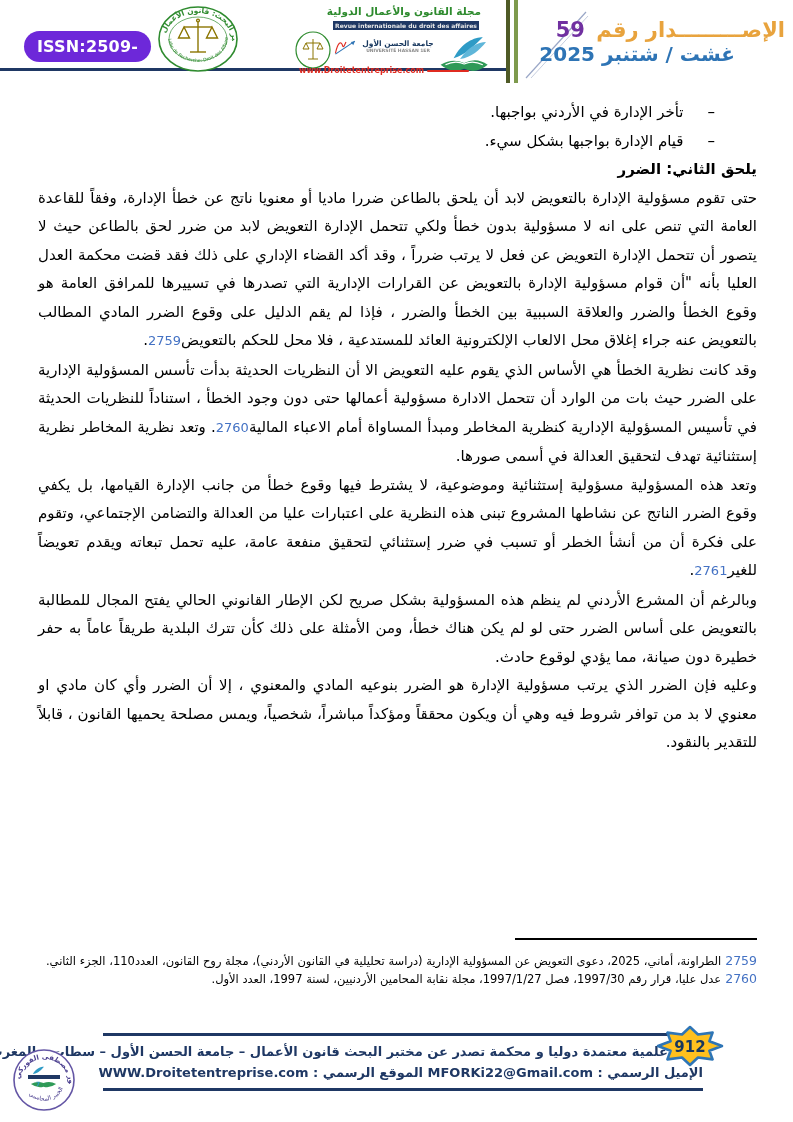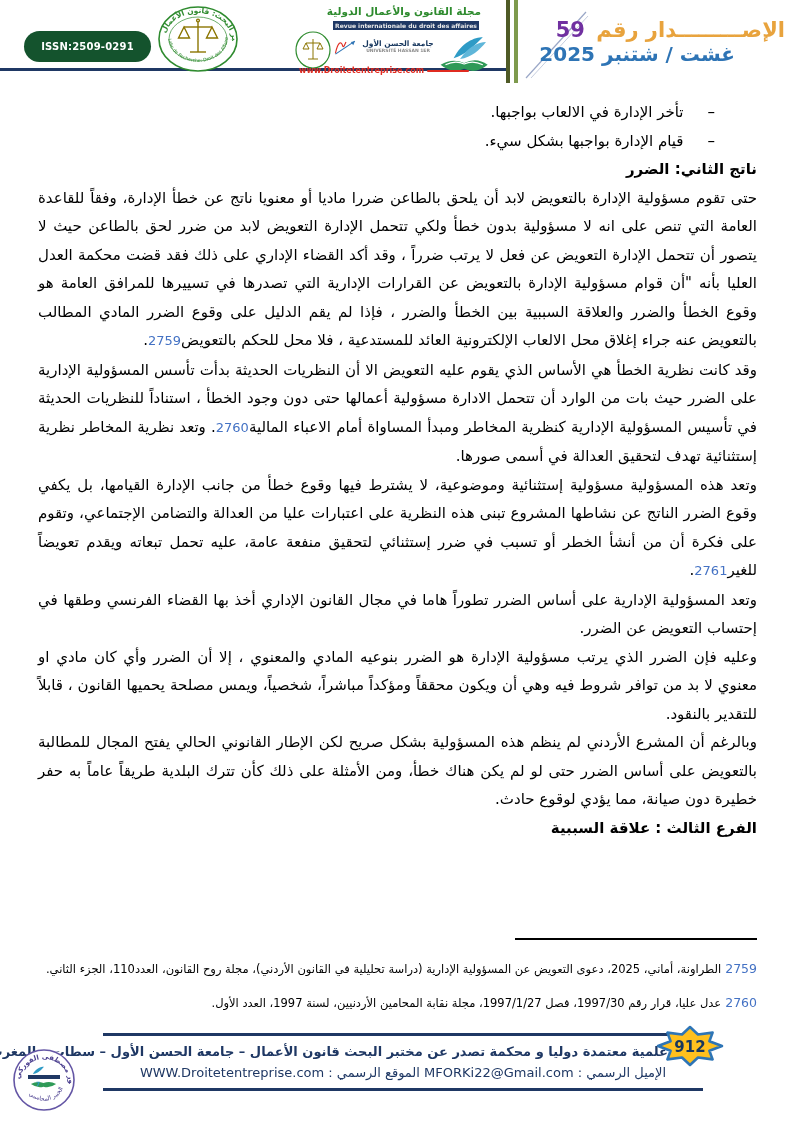--- a/index.html
+++ b/index.html
@@ -1,21 +1,21 @@
 <!DOCTYPE html>
 <html lang="ar"><head>
 <meta charset="utf-8">
 <style>
   html,body{margin:0;padding:0;background:#e9e9e9;}
   .page{position:relative;width:793px;height:1122px;background:#ffffff;margin:0 auto;
         font-family:"DejaVu Sans",sans-serif;overflow:hidden;}
   
   .hdr{position:absolute;top:0;left:0;width:793px;height:92px;}
   .issn-pill{position:absolute;left:24px;top:31px;width:127px;height:31px;border-radius:16px;
-             background:#14532d;color:#fff;font-weight:bold;font-size:10px;line-height:31px;
+             background:#6d28d9;color:#fff;font-weight:bold;font-size:16px;line-height:31px;
              text-align:center;direction:ltr;letter-spacing:.2px;}
   .hdr-rule{position:absolute;left:0;top:68px;width:508px;height:3px;background:#1F3864;}
   .vbars{position:absolute;left:506px;top:0;height:83px;display:flex;gap:4px;}
   .vbars span{display:block;width:4px;height:100%;}
   .vbars .b1{background:#4F5A26;}
   .vbars .b2{background:#7E9A4D;}
   .lab-logo{position:absolute;left:157px;top:5px;}
   .jlogo{position:absolute;left:293px;top:3px;width:196px;height:76px;font-weight:bold;}
   .jlogo .mini-seal{position:absolute;left:2px;top:28px;}
   .jlogo .jtitle{position:absolute;right:8px;top:2px;width:150px;color:#2E8B2E;font-size:10.5px;
@@ -39,28 +39,28 @@
   
   .main{position:absolute;top:98px;right:36px;left:38px;direction:rtl;color:#000;
         font-size:15px;line-height:28.5px;text-align:justify;}
   .main .bullet{display:flex;gap:24px;margin-right:42px;}
   .main .bullet .dash{flex:0 0 auto;}
   .main .heading{font-weight:bold;}
   .fn-ref{color:#4472C4;font-size:13px;}
   
   .fnotes{position:absolute;top:938px;right:36px;left:38px;direction:rtl;color:#000;}
   .fn-sep{width:242px;height:2px;background:#000;margin-bottom:12px;}
-  .footnote{font-size:11.5px;line-height:33px;text-align:right;}
+  .footnote{font-size:11.5px;line-height:17px;text-align:right;}
   .fn-num{color:#4472C4;font-size:12.5px;margin-left:4px;}
   
   .ftr{position:absolute;left:0;top:1022px;width:793px;height:100px;}
   .fbox{position:absolute;left:103px;top:11px;width:600px;color:#1F3864;}
   .frule{height:3px;background:#1F3864;}
   .fline1{direction:rtl;text-align:center;font-weight:bold;font-size:13px;margin-top:8px;white-space:nowrap;}
-  .fline2{direction:rtl;text-align:center;font-weight:normal;font-size:13px;margin:6px 0 8px;white-space:nowrap;}
+  .fline2{direction:rtl;text-align:center;font-weight:bold;font-size:13px;margin:6px 0 8px;white-space:nowrap;}
   .fline2 .ltr{direction:ltr;unicode-bidi:embed;}
   .badge{position:absolute;left:655px;top:2px;}
   .stamp{position:absolute;left:12px;top:26px;}
 </style>
 </head>
 <body>
 
 <div class="page">
 
   <div class="hdr">
@@ -135,34 +135,32 @@
         <span>الإصـــــــــدار رقم</span>
         <span class="num">59</span>
       </div>
       <div class="date-line">غشت / شتنبر 2025</div>
     </div>
   </div>
 
   <div class="main" id="content">
       <div class="bullet">
         <span class="dash">–</span>
-        <span>تأخر الإدارة في الالعاب بواجبها.</span>
+        <span>تأخر الإدارة في الأردني بواجبها.</span>
       </div>
       <div class="bullet">
         <span class="dash">–</span>
         <span>قيام الإدارة بواجبها بشكل سيء.</span>
       </div>
-      <div class="heading">ناتج الثاني: الضرر</div>
+      <div class="heading">يلحق الثاني: الضرر</div>
       <div class="para"><span>حتى تقوم مسؤولية الإدارة بالتعويض لابد أن يلحق بالطاعن ضررا ماديا أو معنويا ناتج عن خطأ الإدارة، وفقاً للقاعدة العامة التي تنص على انه لا مسؤولية بدون خطأ ولكي تتحمل الإدارة التعويض لابد من ضرر لحق بالطاعن حيث لا يتصور أن تتحمل الإدارة التعويض عن فعل لا يرتب ضرراً ، وقد أكد القضاء الإداري على ذلك فقد قضت محكمة العدل العليا بأنه "أن قوام مسؤولية الإدارة بالتعويض عن القرارات الإدارية التي تصدرها في تسييرها للمرافق العامة هو وقوع الخطأ والضرر والعلاقة السببية بين الخطأ والضرر ، فإذا لم يقم الدليل على وقوع الضرر المادي المطالب بالتعويض عنه جراء إغلاق محل الالعاب الإلكترونية العائد للمستدعية ، فلا محل للحكم بالتعويض</span><span class="fn-ref">2759</span><span>.</span></div>
       <div class="para"><span>وقد كانت نظرية الخطأ هي الأساس الذي يقوم عليه التعويض الا أن النظريات الحديثة بدأت تأسس المسؤولية الإدارية على الضرر حيث بات من الوارد أن تتحمل الادارة مسؤولية أعمالها حتى دون وجود الخطأ ، استناداً للنظريات الحديثة في تأسيس المسؤولية الإدارية كنظرية المخاطر ومبدأ المساواة أمام الاعباء المالية</span><span class="fn-ref">2760</span><span>. وتعد نظرية المخاطر نظرية إستثنائية تهدف لتحقيق العدالة في أسمى صورها.</span></div>
       <div class="para"><span>وتعد هذه المسؤولية مسؤولية إستثنائية وموضوعية، لا يشترط فيها وقوع خطأ من جانب الإدارة القيامها، بل يكفي وقوع الضرر الناتج عن نشاطها المشروع تبنى هذه النظرية على اعتبارات عليا من العدالة والتضامن الإجتماعي، وتقوم على فكرة أن من أنشأ الخطر أو تسبب في ضرر إستثنائي لتحقيق منفعة عامة، عليه تحمل تبعاته ويقدم تعويضاً للغير</span><span class="fn-ref">2761</span><span>.</span></div>
-      <div class="para"><span>وتعد المسؤولية الإدارية على أساس الضرر تطوراً هاما في مجال القانون الإداري أخذ بها القضاء الفرنسي وطقها في إحتساب التعويض عن الضرر.</span></div>
+      <div class="para"><span>وبالرغم أن المشرع الأردني لم ينظم هذه المسؤولية بشكل صريح لكن الإطار القانوني الحالي يفتح المجال للمطالبة بالتعويض على أساس الضرر حتى لو لم يكن هناك خطأ، ومن الأمثلة على ذلك كأن تترك البلدية طريقاً عاماً به حفر خطيرة دون صيانة، مما يؤدي لوقوع حادث.</span></div>
       <div class="para"><span>وعليه فإن الضرر الذي يرتب مسؤولية الإدارة هو الضرر بنوعيه المادي والمعنوي ، إلا أن الضرر وأي كان مادي او معنوي لا بد من توافر شروط فيه وهي أن ويكون محققاً ومؤكداً مباشراً، شخصياً، ويمس مصلحة يحميها القانون ، قابلاً للتقدير بالنقود.</span></div>
-      <div class="para"><span>وبالرغم أن المشرع الأردني لم ينظم هذه المسؤولية بشكل صريح لكن الإطار القانوني الحالي يفتح المجال للمطالبة بالتعويض على أساس الضرر حتى لو لم يكن هناك خطأ، ومن الأمثلة على ذلك كأن تترك البلدية طريقاً عاماً به حفر خطيرة دون صيانة، مما يؤدي لوقوع حادث.</span></div>
-      <div class="heading">الفرع الثالث : علاقة السببية</div>
     </div>
 
   <div class="fnotes">
     <div class="fn-sep"></div>
     <div id="footnotes">
         <div class="footnote"><span class="fn-num">2759</span><span>الطراونة، أماني، 2025، دعوى التعويض عن المسؤولية الإدارية (دراسة تحليلية في القانون الأردني)، مجلة روح القانون، العدد110، الجزء الثاني.</span></div>
         <div class="footnote"><span class="fn-num">2760</span><span>عدل عليا، قرار رقم 1997/30، فصل 1997/1/27، مجلة نقابة المحامين الأردنيين، لسنة 1997، العدد الأول.</span></div>
       </div>
   </div>
 

